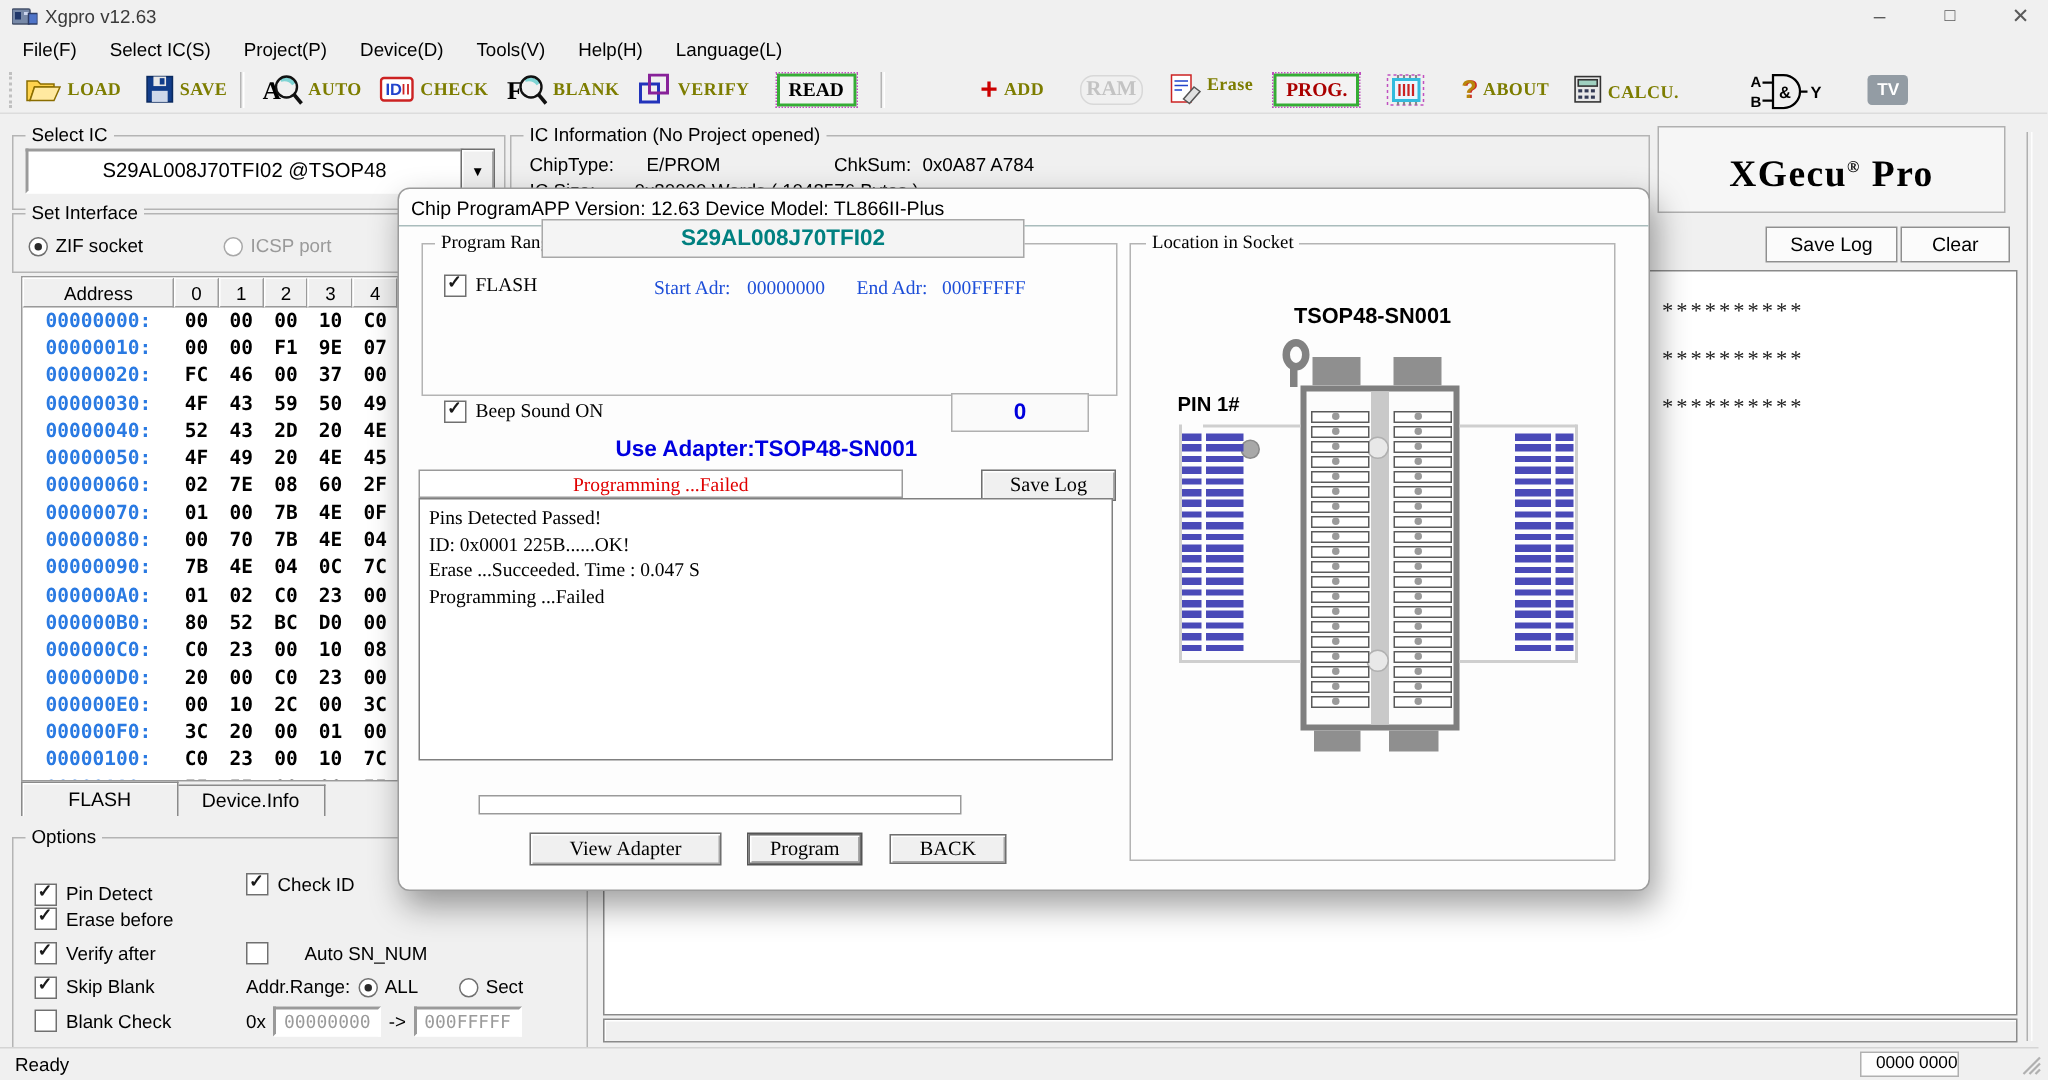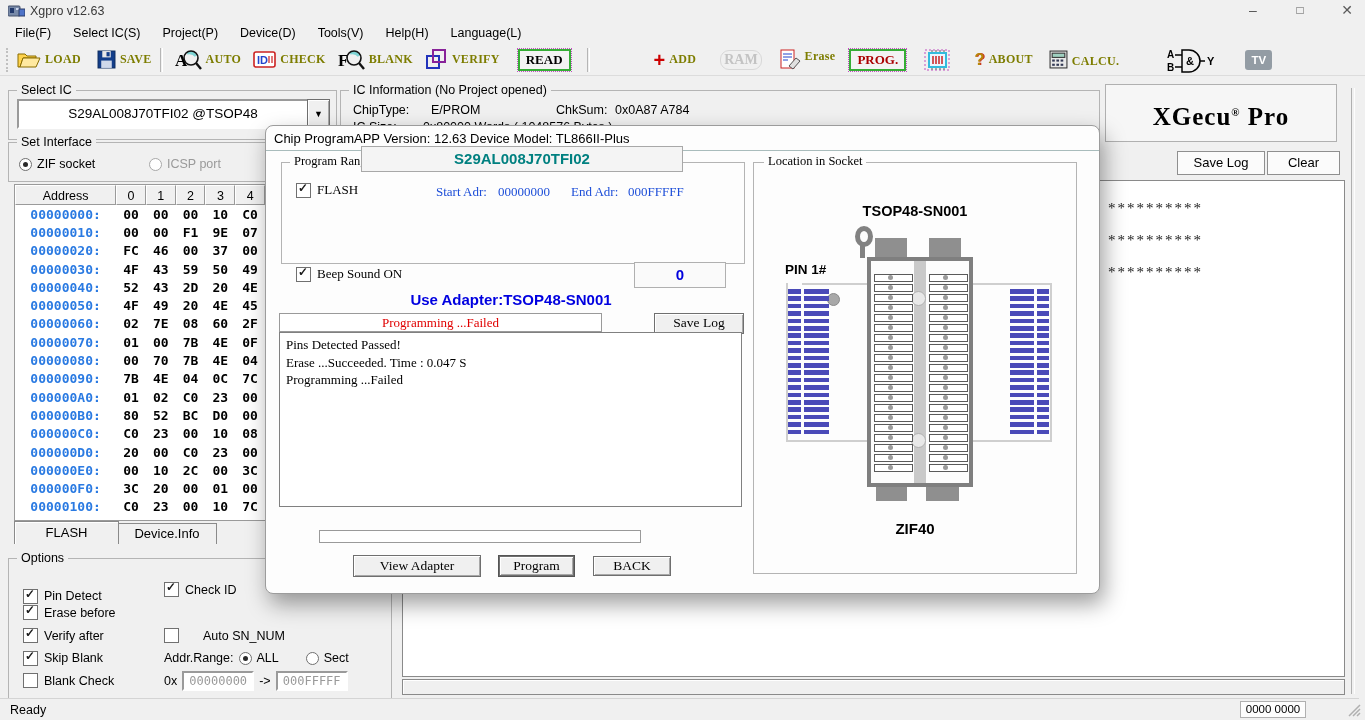--- a/index.html
+++ b/index.html
@@ -443,21 +443,21 @@
 
 <div class="btn" style="position:absolute;left:1177px;top:151px;width:86px;height:22px;line-height:22px">Save Log</div>
 <div class="btn" style="position:absolute;left:1267px;top:151px;width:71px;height:22px;line-height:22px">Clear</div>
 
 <div class="abs" style="left:1351px;top:88px;width:2px;height:606px;border-left:1px solid #b0b0b0;border-right:1px solid #fdfdfd"></div>
 
 <div class="abs" style="left:402px;top:679px;width:943px;height:16px;background:#f0f0f0;border:1px solid #8a8a8a;box-shadow:inset 1px 1px 0 #fff;box-sizing:border-box"></div>
 
 <div class="abs" style="left:0;top:698px;width:1359px;height:22px;background:#f0f0f0;border-top:1px solid #d4d4d4">
   <span class="abs" style="left:10px;top:4px;font-size:12.5px">Ready</span>
-  <span class="abs" style="left:1240px;top:2px;width:64px;height:15px;line-height:15px;text-align:center;background:#fdfdfd;border:1px solid #b0b0b0;font-size:11.5px">0000 0000</span>
+  <span class="abs" style="left:1240px;top:2px;width:64px;height:15px;line-height:15px;text-align:right;background:#fdfdfd;border:1px solid #b0b0b0;font-size:11.5px">0000 0000</span>
   <svg class="abs" style="left:1348px;top:5px" width="13" height="13">
     <path d="M12 1 L1 12 M12 5 L5 12 M12 9 L9 12" stroke="#b0b0b0" stroke-width="1.5" fill="none"></path>
   </svg>
 </div>
 
 <div class="dialog">
   <span class="abs" style="left:8px;top:5px;font-family:'Liberation Sans',sans-serif;font-size:13px">Chip Program</span>
   <span class="abs" style="left:88px;top:5px;font-family:'Liberation Sans',sans-serif;font-size:13px">APP Version: 12.63 Device Model: TL866II-Plus</span>
   <div class="abs" style="left:0;top:24px;width:833px;height:1px;background:#a9bcbc"></div>
 
@@ -482,20 +482,21 @@
   <div class="abs" style="left:368px;top:136px;width:90px;height:24px;background:#fafafa;border:1px solid #b0b0b0;text-align:center;line-height:24px;
               font-family:'Liberation Sans',sans-serif;font-weight:bold;font-size:15px;color:#0000dd">0</div>
 
   <div class="abs" style="left:15px;top:165px;width:460px;text-align:center;font-family:'Liberation Sans',sans-serif;font-weight:bold;font-size:15px;color:#0000e0">Use Adapter:TSOP48-SN001</div>
 
   <div class="abs" style="left:13px;top:187px;width:323px;height:19px;background:#fff;border:1px solid #9a9a9a;text-align:center;line-height:18px;color:#e00000;box-sizing:border-box">Programming  ...Failed</div>
   <div class="btn-classic abs" style="left:388px;top:187px;width:88px;height:19px;line-height:18px">Save Log</div>
 
   <div class="abs" style="left:13px;top:206px;width:463px;height:175px;background:#fff;border:1px solid #808080;box-sizing:border-box;padding:3px 6px;line-height:17.5px">
       <div>Pins Detected Passed!</div>
+      <div>ID: 0x0001 225B......OK!</div>
       <div>Erase  ...Succeeded. Time : 0.047 S</div>
       <div>Programming  ...Failed</div>
     </div>
 
   <div class="abs" style="left:53px;top:404px;width:322px;height:13px;background:#fff;border:1px solid #9a9a9a;box-sizing:border-box"></div>
 
   <div class="btn-classic abs" style="left:87px;top:429px;width:126px;height:20px;line-height:19px">View Adapter</div>
   <div class="btn-classic abs" style="left:233px;top:430px;width:73px;height:18px;line-height:17px;box-shadow:inset 1px 1px 0 #fff,inset -1px -1px 0 #a8a8a8,0 0 0 1px #555">Program</div>
   <div class="btn-classic abs" style="left:327px;top:430px;width:76px;height:18px;line-height:17px">BACK</div>
 
@@ -632,21 +633,20 @@
         <div class="slot" style="left: 120px; top: 301px; width: 37px;">
           <div class="slotdot"></div>
         </div>
         <div class="slot" style="left: 175px; top: 301px; width: 37px;">
           <div class="slotdot"></div>
         </div>
       </div>
 
     <div class="gtab" style="left:122px;top:324px;width:31px;height:14px"></div>
     <div class="gtab" style="left:172px;top:324px;width:33px;height:14px"></div>
-    <div class="abs" style="left:0;top:357px;width:322px;text-align:center;font-family:'Liberation Sans',sans-serif;font-weight:bold;font-size:15px">ZIF40</div>
 
     <div class="abs" style="left:31px;top:99px;font-family:'Liberation Sans',sans-serif;font-weight:bold;font-size:13.5px">PIN 1#</div>
     <div class="abs" style="left:73px;top:130px;width:11px;height:11px;border-radius:50%;background:#a8a8a8;border:1px solid #8a8a8a"></div>
     <div class="gline" style="left:48px;top:120px;width:65px;height:2px"></div>
     <div class="gline" style="left:32px;top:120px;width:2px;height:159px"></div>
     <div class="gline" style="left:32px;top:277px;width:81px;height:2px"></div>
     <div class="gline" style="left:219px;top:120px;width:78px;height:2px"></div>
     <div class="gline" style="left:296px;top:120px;width:2px;height:159px"></div>
     <div class="gline" style="left:219px;top:277px;width:79px;height:2px"></div>
     <div>

